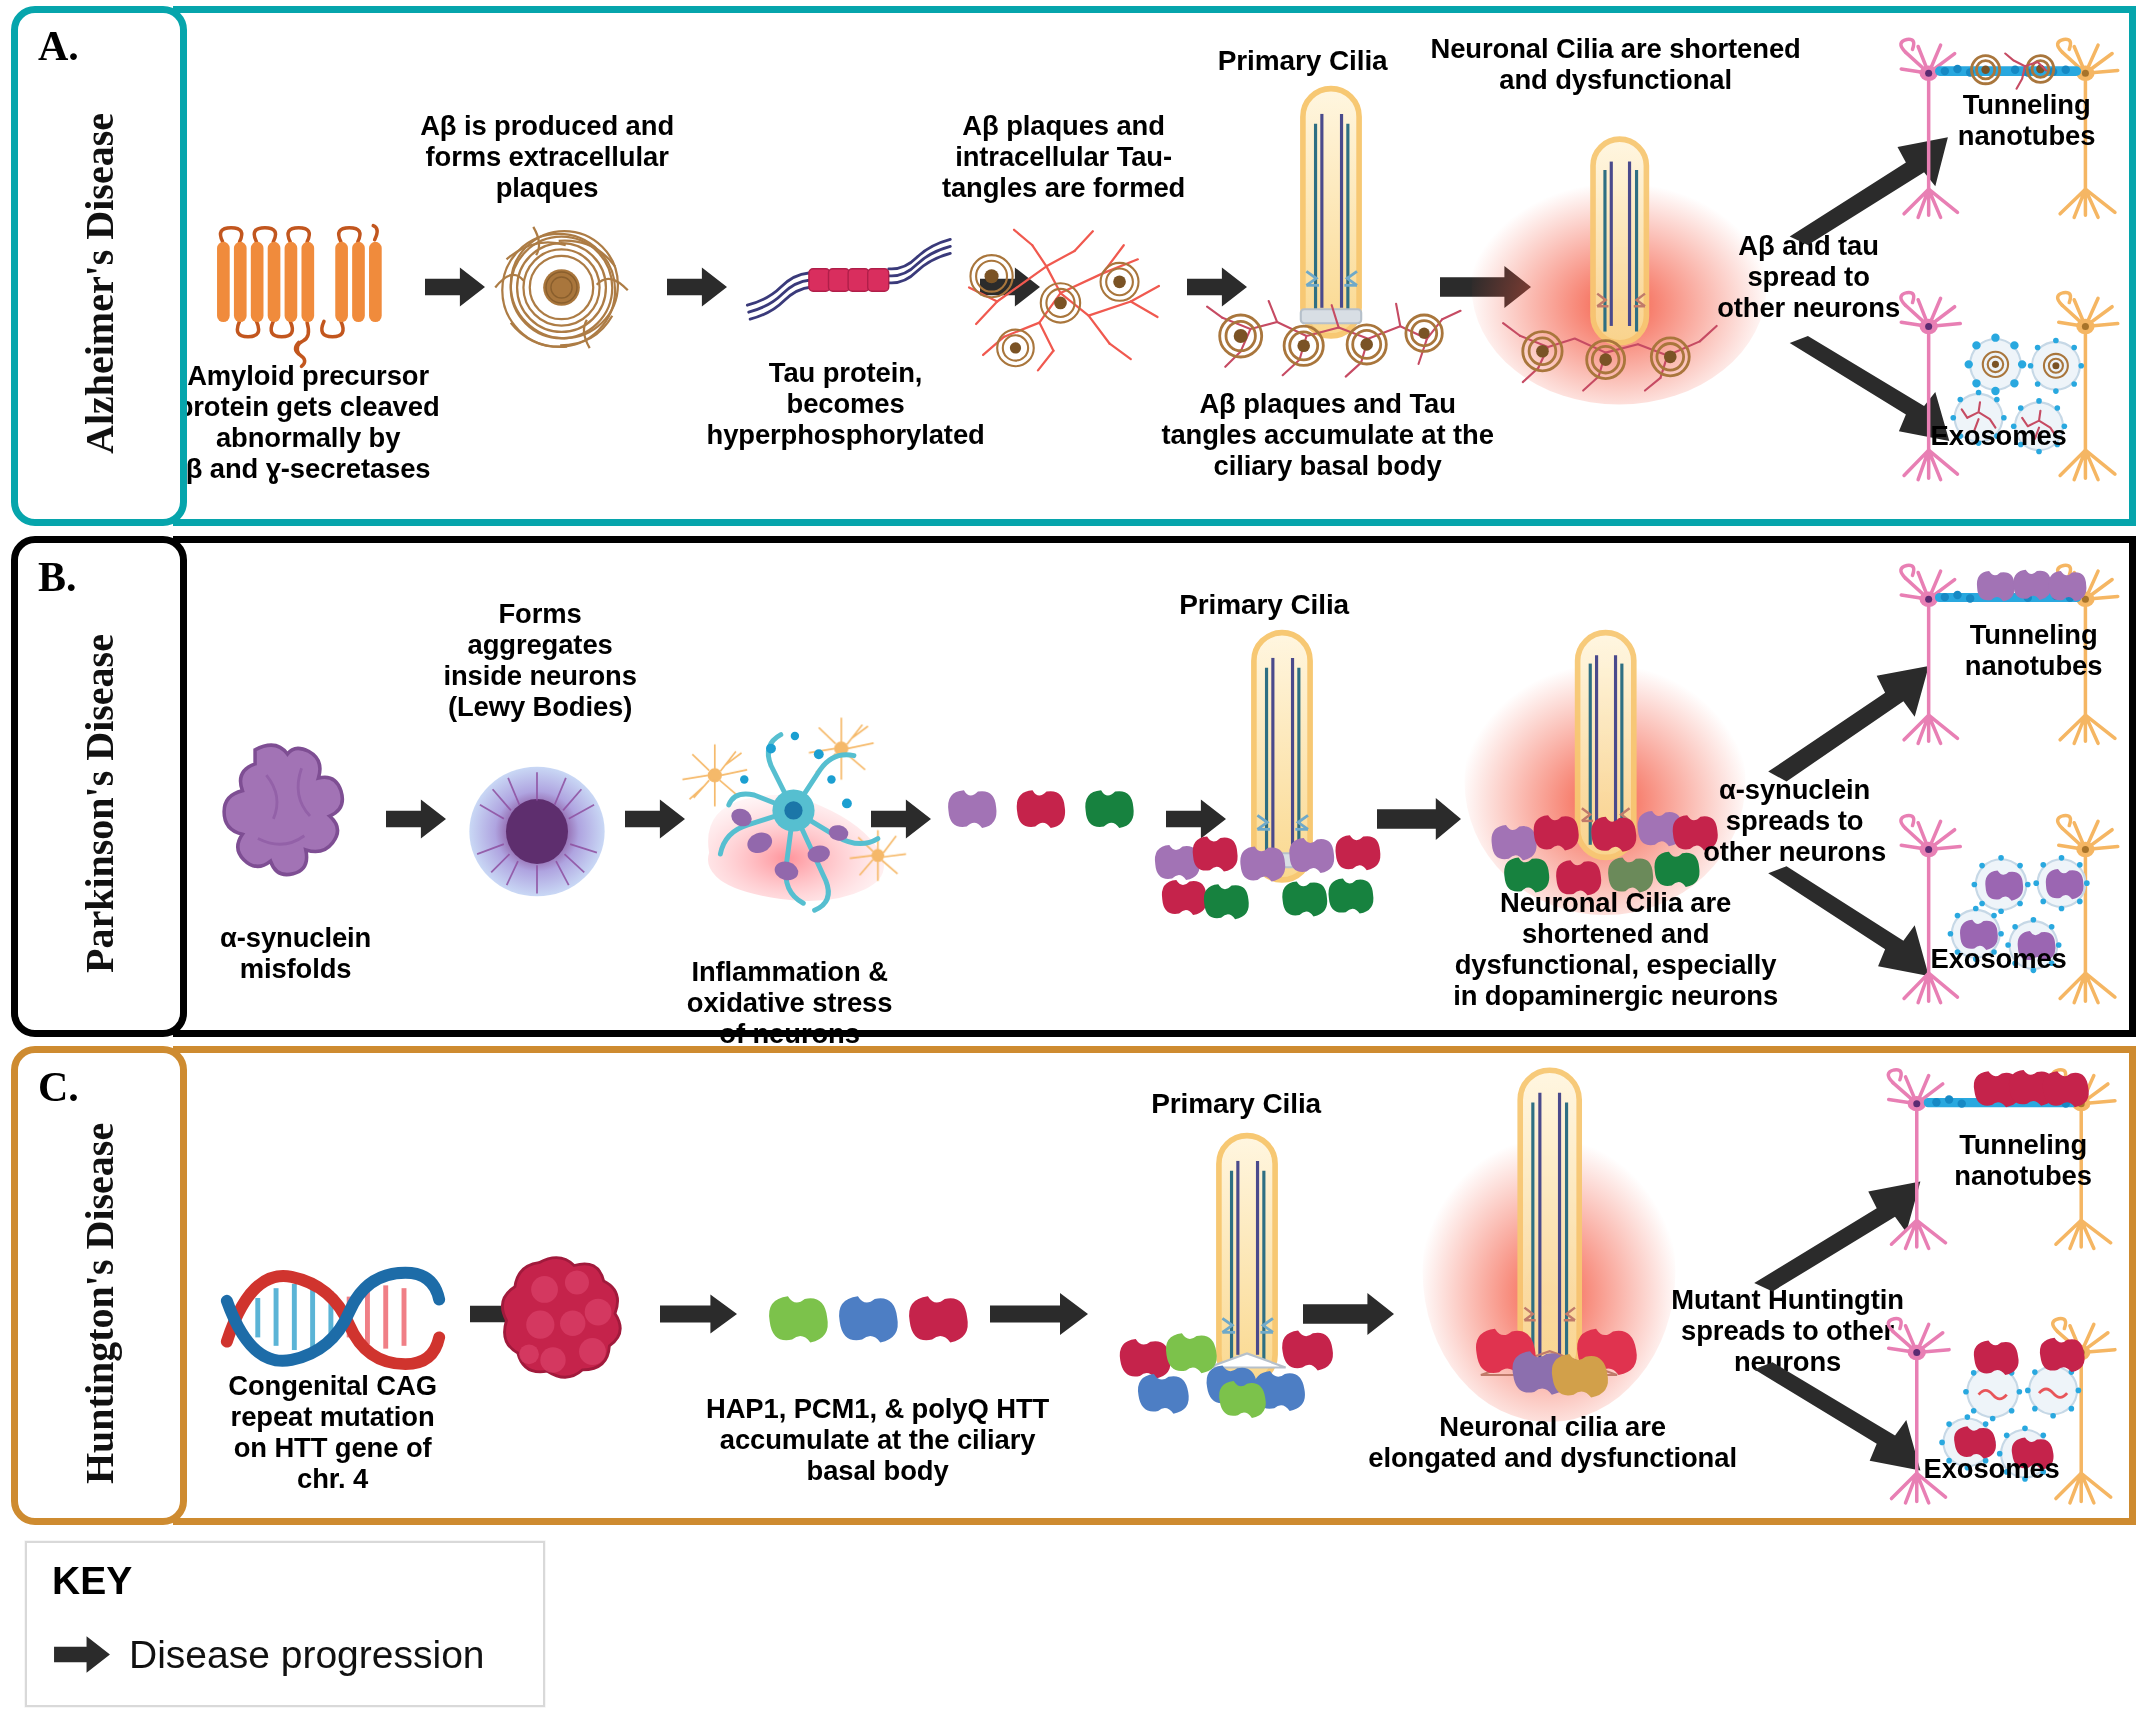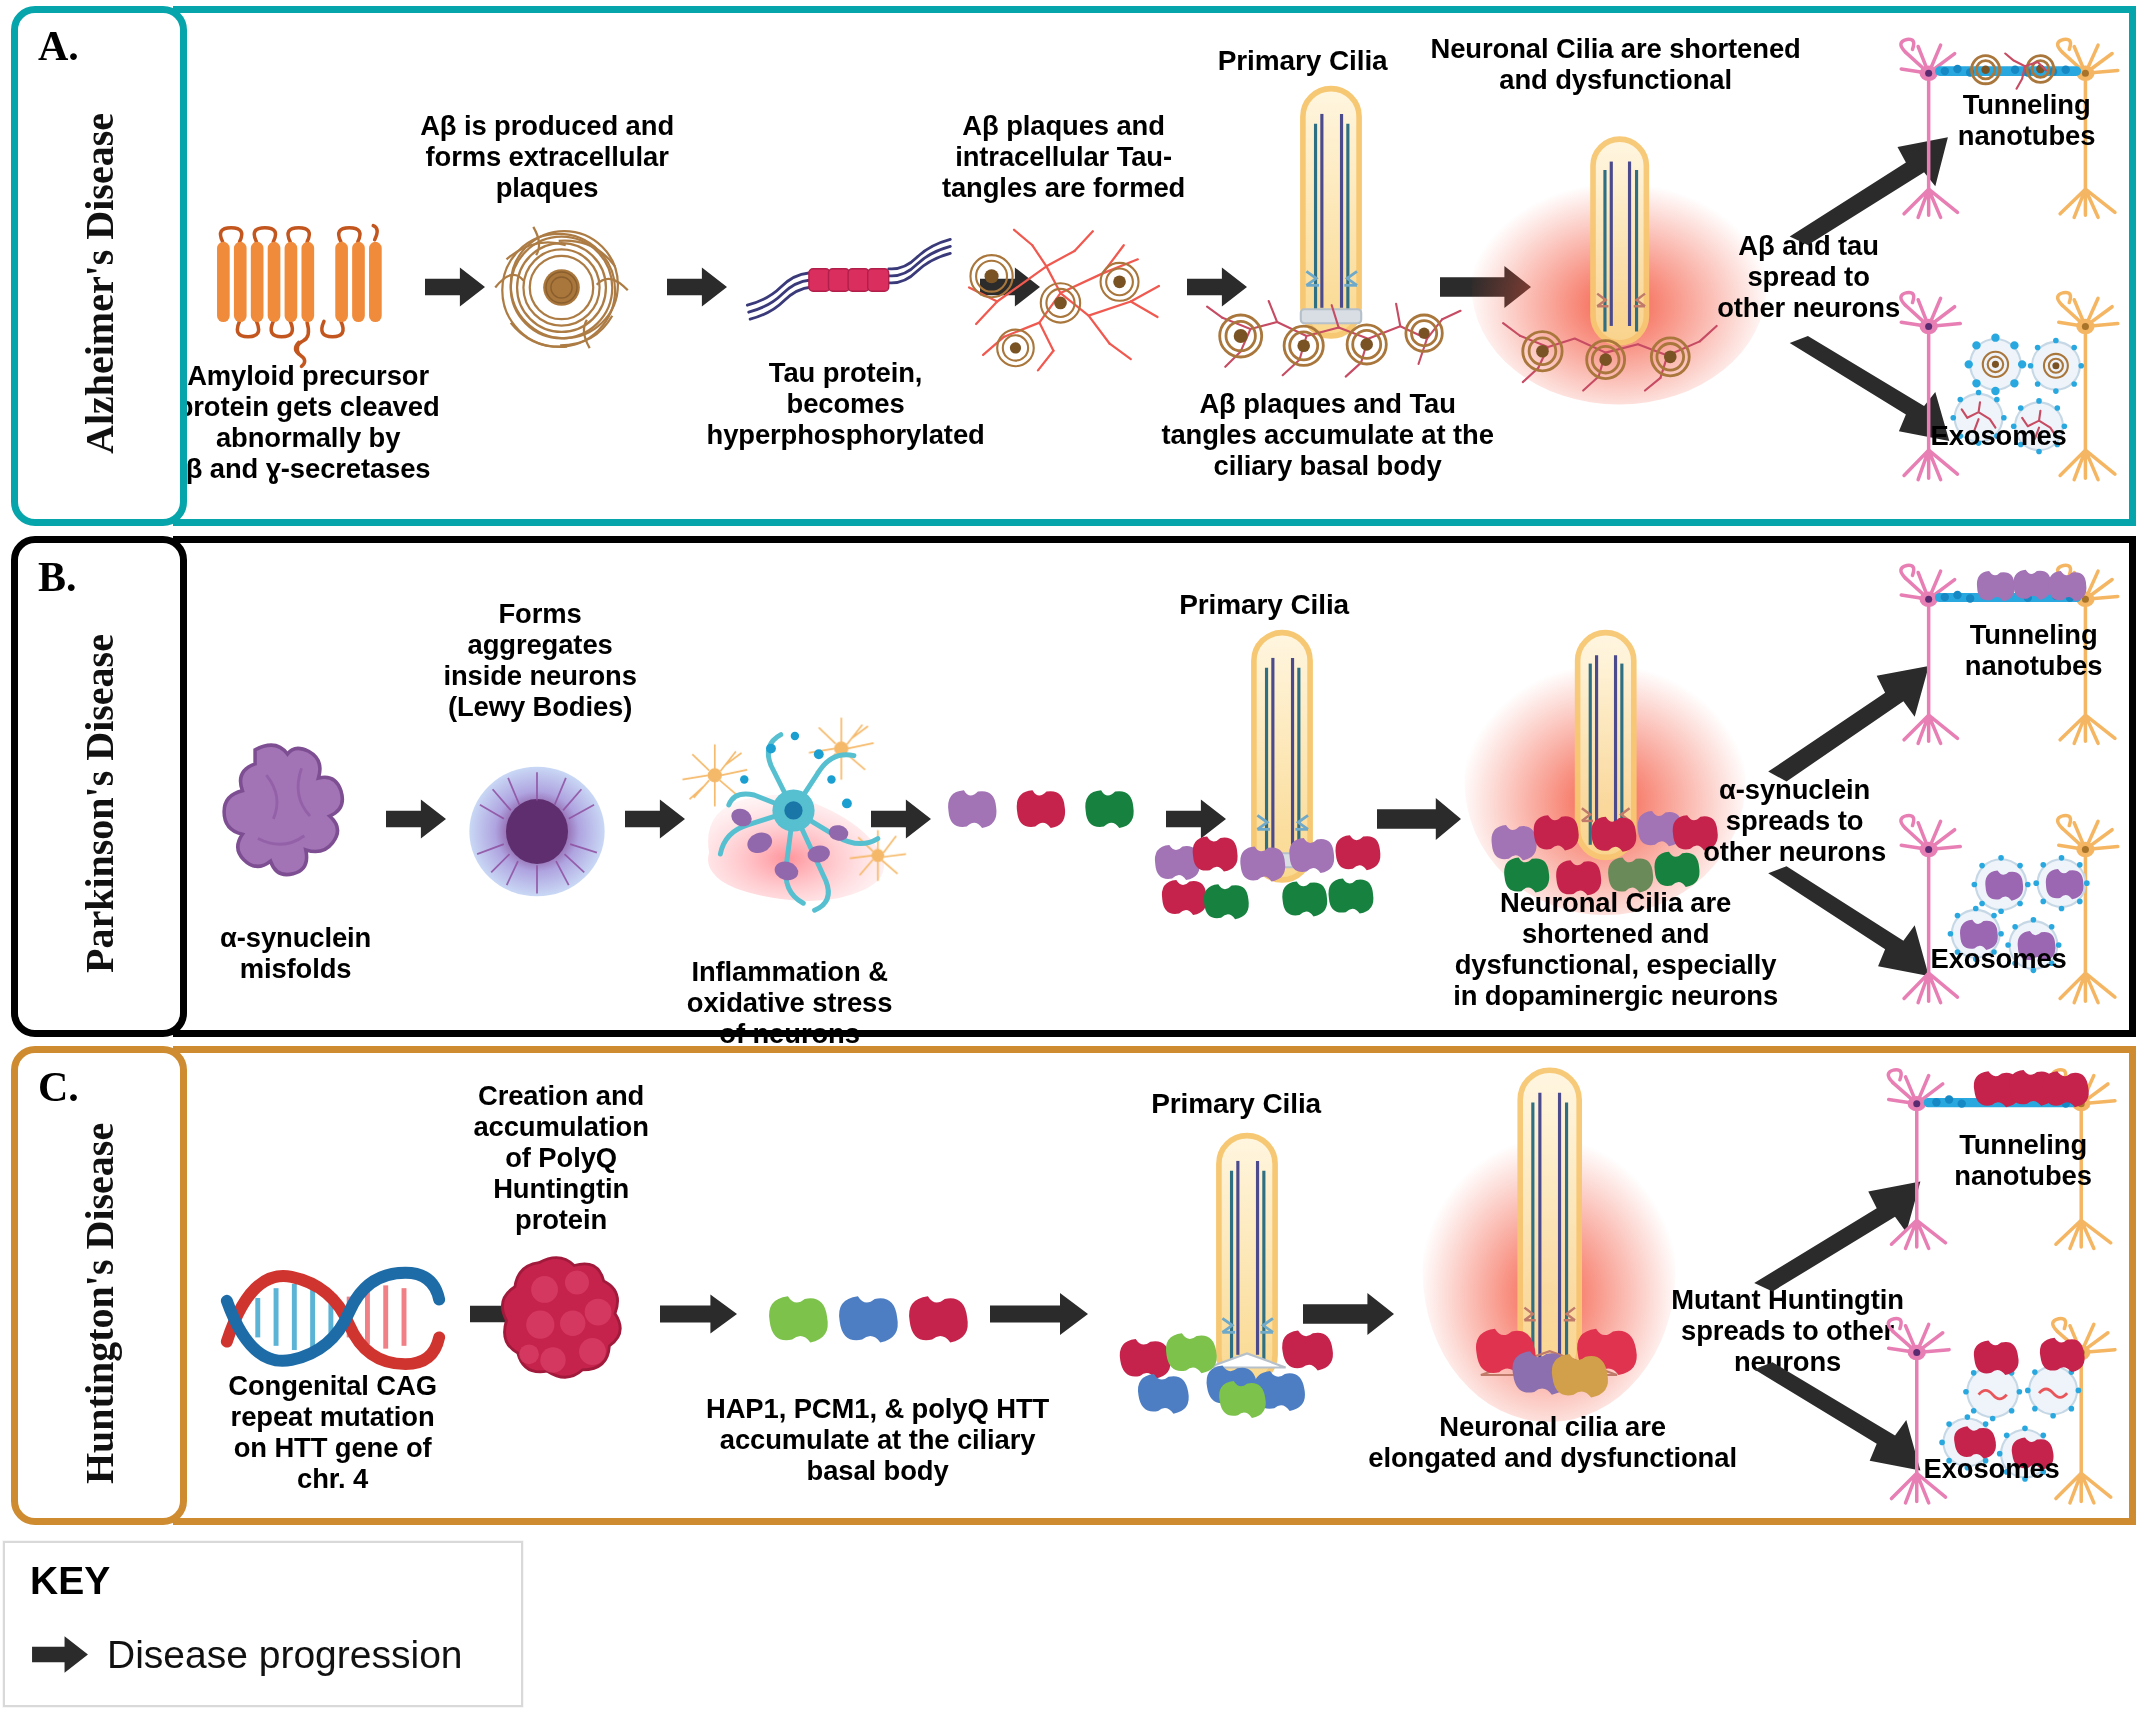--- a/index.html
+++ b/index.html
@@ -49,21 +49,21 @@
   
   .arrow { position:absolute; }
   .arrow svg { display:block; }
 
   
   .art { position:absolute; }
   .art svg { display:block; overflow:visible; }
 
   
   .keybox {
-    position:absolute; left:3px; top:1541px; width:520px; height:166px;
+    position:absolute; left:25px; top:1541px; width:520px; height:166px;
     border:2.1px solid #d9d9d9; background:#fff;
     box-shadow:0 0 0 0.7px #f2f2f2;
   }
   .key-title {
     position:absolute; left:25px; top:15.5px;
     font-size:39px; font-weight:bold; color:#000;
   }
   .key-row { position:absolute; left:25px; top:90px; display:flex; align-items:center; gap:17px; }
   .key-label { font-size:39px; color:#111; font-weight:400; }
 </style>
@@ -897,25 +897,20 @@
 repeat mutation
 on HTT gene of
 chr. 4</div>
 
     <div class="arrow" style="left:464px; top:247px;">
       <svg width="60" height="42" viewBox="0 0 86 60">
         <path d="M0 18 H50 V2 L86 30 L50 58 V42 H0 Z" fill="#2B2B2B"></path>
       </svg>
     </div>
 
-    <div class="cap" style="left:422px; top:35px; width:267px; white-space:pre-line;">Creation and
-accumulation
-of PolyQ
-Huntingtin
-protein</div>
     <div class="art" style="left:492px; top:204px; width:141px; height:148px;">
       <svg width="141" height="148" viewBox="0 0 200 210">
         <path d="M58 18 q30 -16 50 4 q34 -10 42 22 q28 14 16 46 q18 28 -8 46
                  q-2 34 -38 34 q-22 20 -50 2 q-34 6 -42 -26 q-26 -14 -16 -46
                  q-16 -30 12 -48 q4 -30 34 -34 Z" fill="#C5234B" stroke="#A11A3C" stroke-width="4"></path>
         <g fill="#D94068" opacity="0.75">
           <circle cx="66" cy="56" r="19"></circle>
             <circle cx="112" cy="46" r="17"></circle>
           <circle cx="142" cy="88" r="19"></circle>
             <circle cx="60" cy="106" r="20"></circle>

